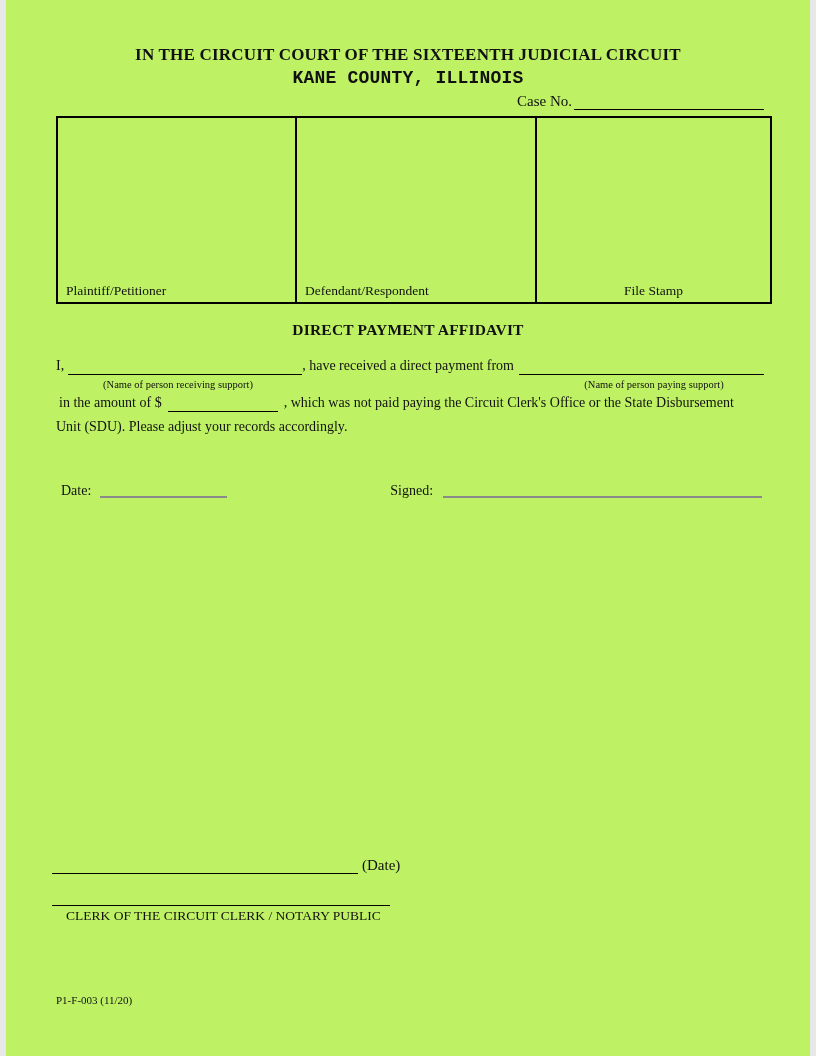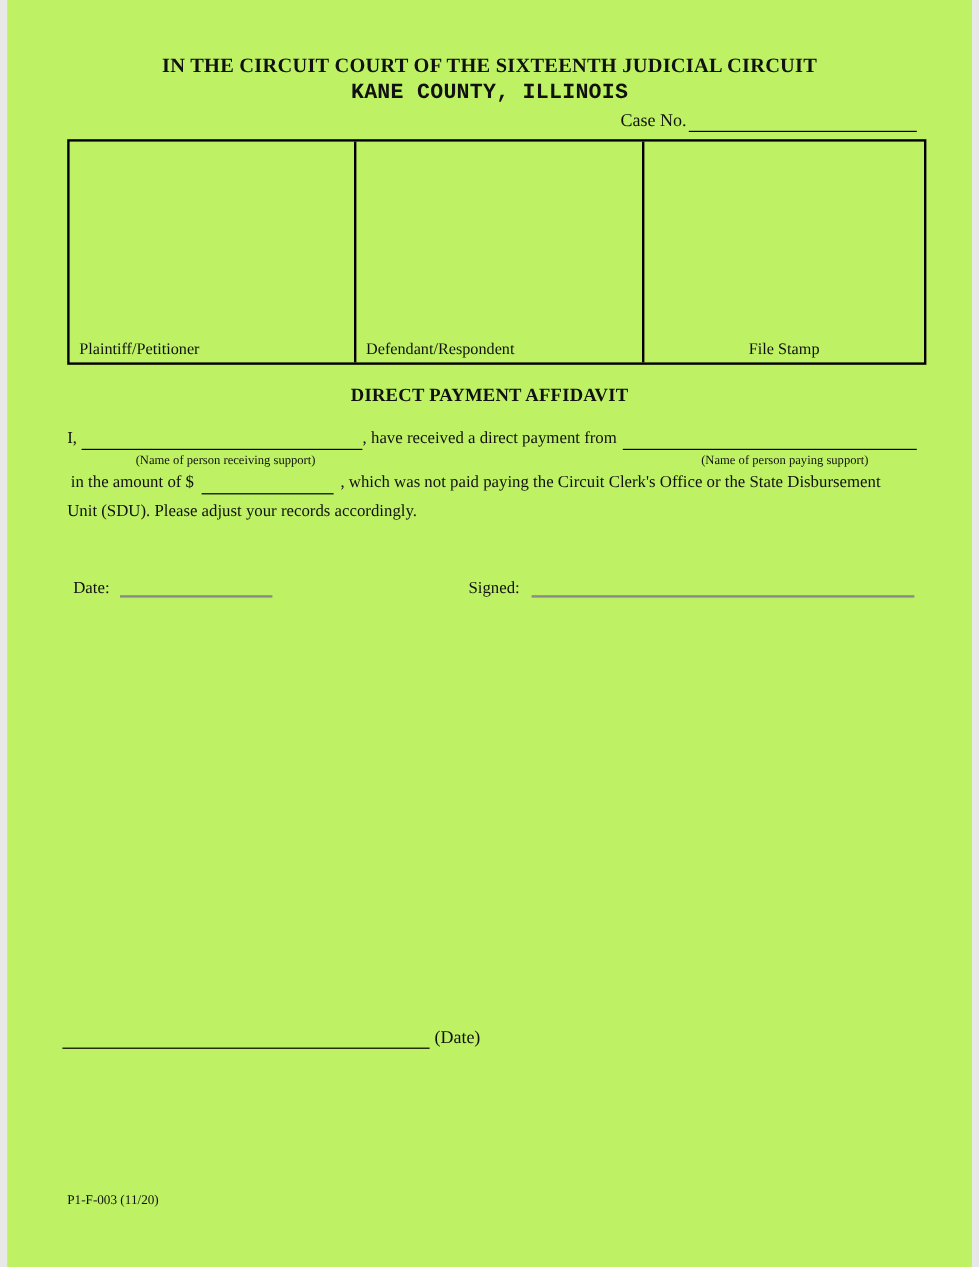--- a/index.html
+++ b/index.html
@@ -28,21 +28,21 @@
   
   .affidavit-title{position:absolute;top:321px;left:0;right:0;text-align:center;font-weight:bold;font-size:15.5px;letter-spacing:.2px;}
   
   .body-block{position:absolute;left:50px;right:46px;top:357px;font-size:14px;line-height:18px;}
   .bline{display:flex;align-items:flex-end;white-space:nowrap;}
   .blank{border-bottom:1.3px solid #000;height:15px;}
   .blank.receiving{width:234px;margin-left:4px;}
   .blank.paying{flex:1;margin-left:5px;min-width:40px;}
   .hints-row{position:relative;height:19px;}
   .hint{position:absolute;top:1px;font-size:10.5px;text-align:center;white-space:nowrap;}
-  .hint.receiving{left:14px;width:236px;}
+  .hint.receiving{left:4px;width:236px;}
   .hint.paying{left:488px;right:0;}
   .blank.amount{width:110px;margin:0 6px;flex-shrink:1;}
   .l2-prefix{padding-left:3px;}
   .line3{margin-top:6px;}
   
   .datesigned-row{position:absolute;left:55px;right:48px;top:482px;display:flex;align-items:flex-end;font-size:14px;}
   .sig-line{border-bottom:2px solid #8a8a8a;height:14px;margin-bottom:1px;}
   .sig-line.date{width:127px;margin-left:9px;}
   .signed-label{margin-left:163px;}
   .sig-line.signed{flex:1;margin-left:10px;}
@@ -106,16 +106,19 @@
     <span>Date:</span>
     <span class="sig-line date"></span>
     <span class="signed-label">Signed:</span>
     <span class="sig-line signed"></span>
   </div>
 
   <div class="notary-date-row">
     <span class="blank notary-date"></span>
     <span class="date-hint">(Date)</span>
   </div>
+  <div class="clerk-block">
+    <div class="clerk-label">CLERK OF THE CIRCUIT CLERK / NOTARY PUBLIC</div>
+  </div>
 
   <div class="form-number">P1-F-003 (11/20)</div>
 
 </div>
 
 </body></html>

